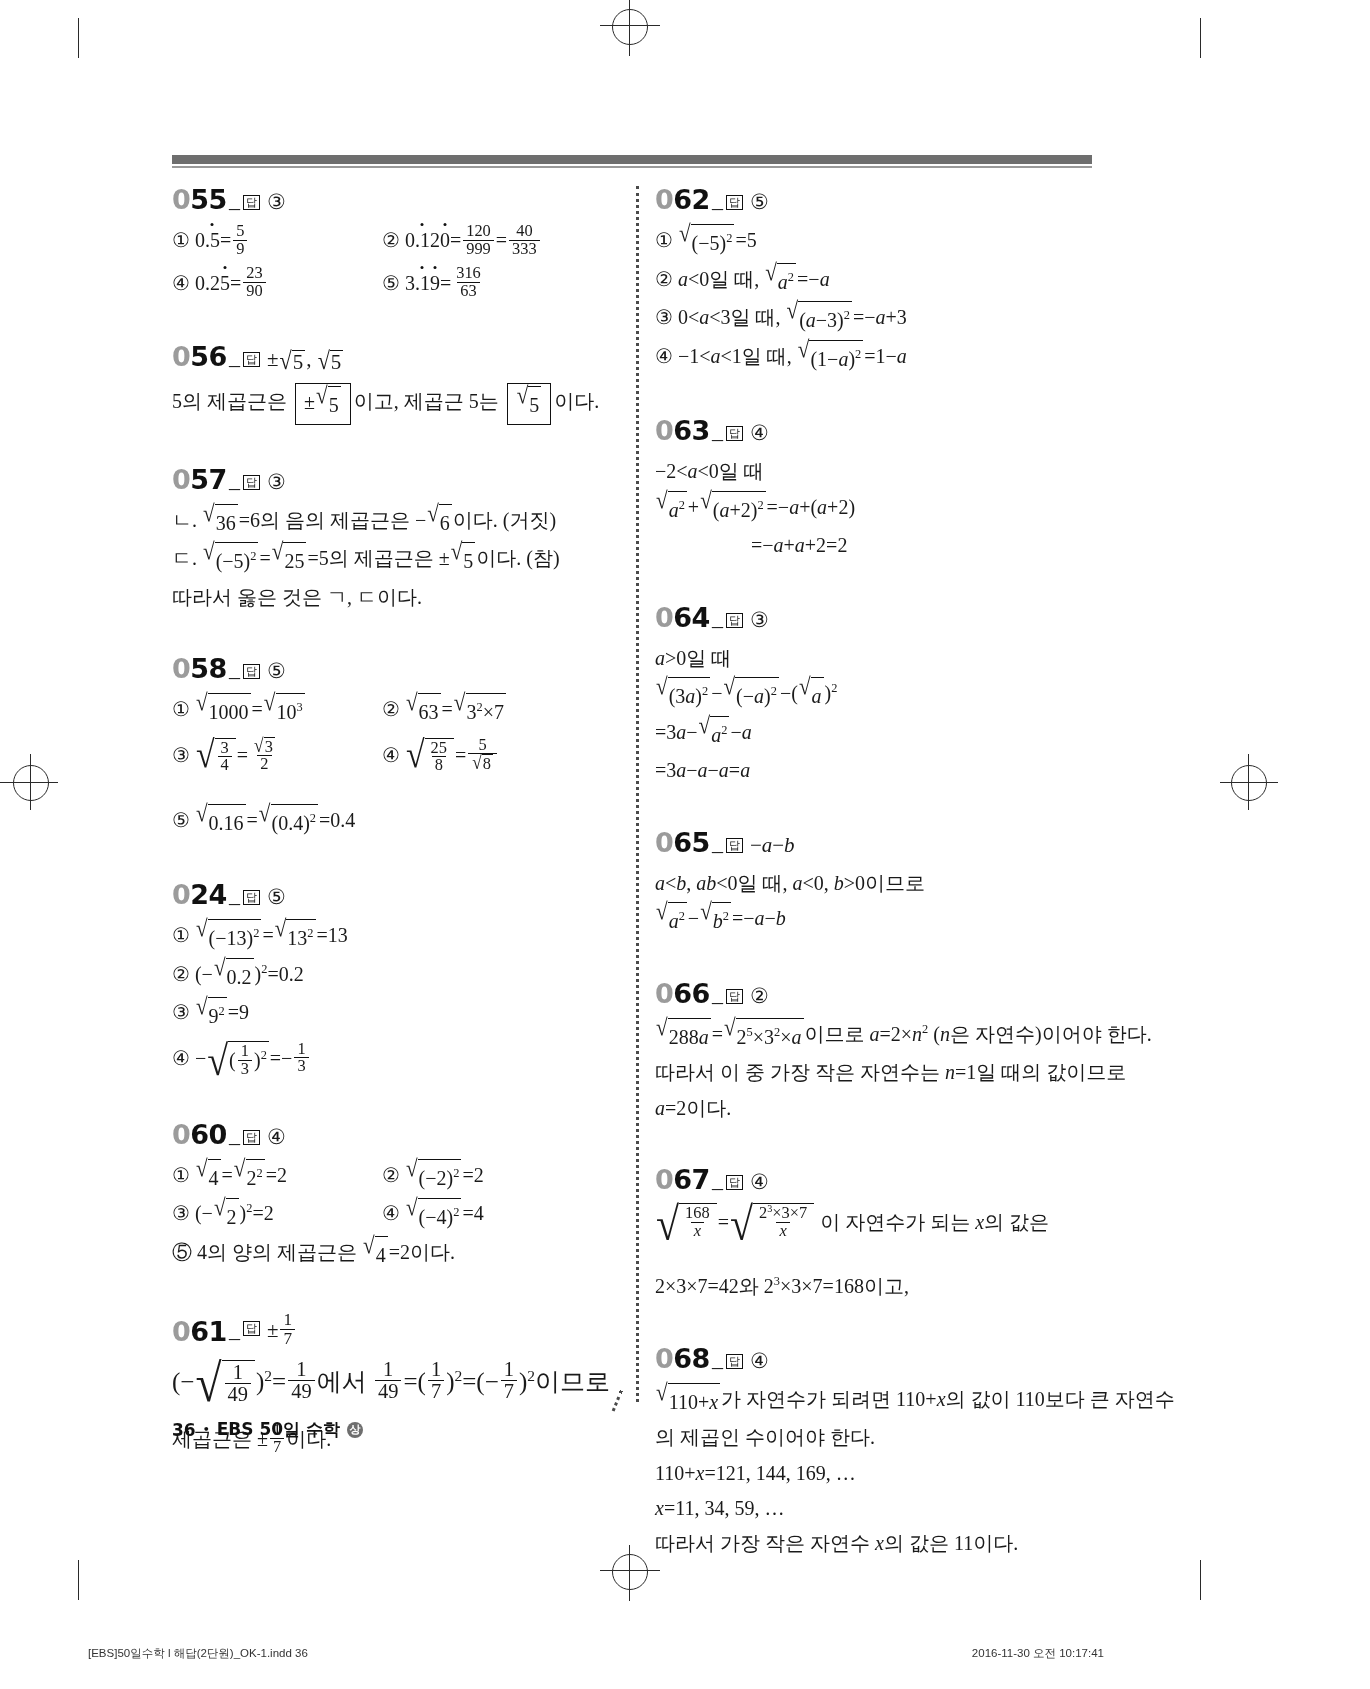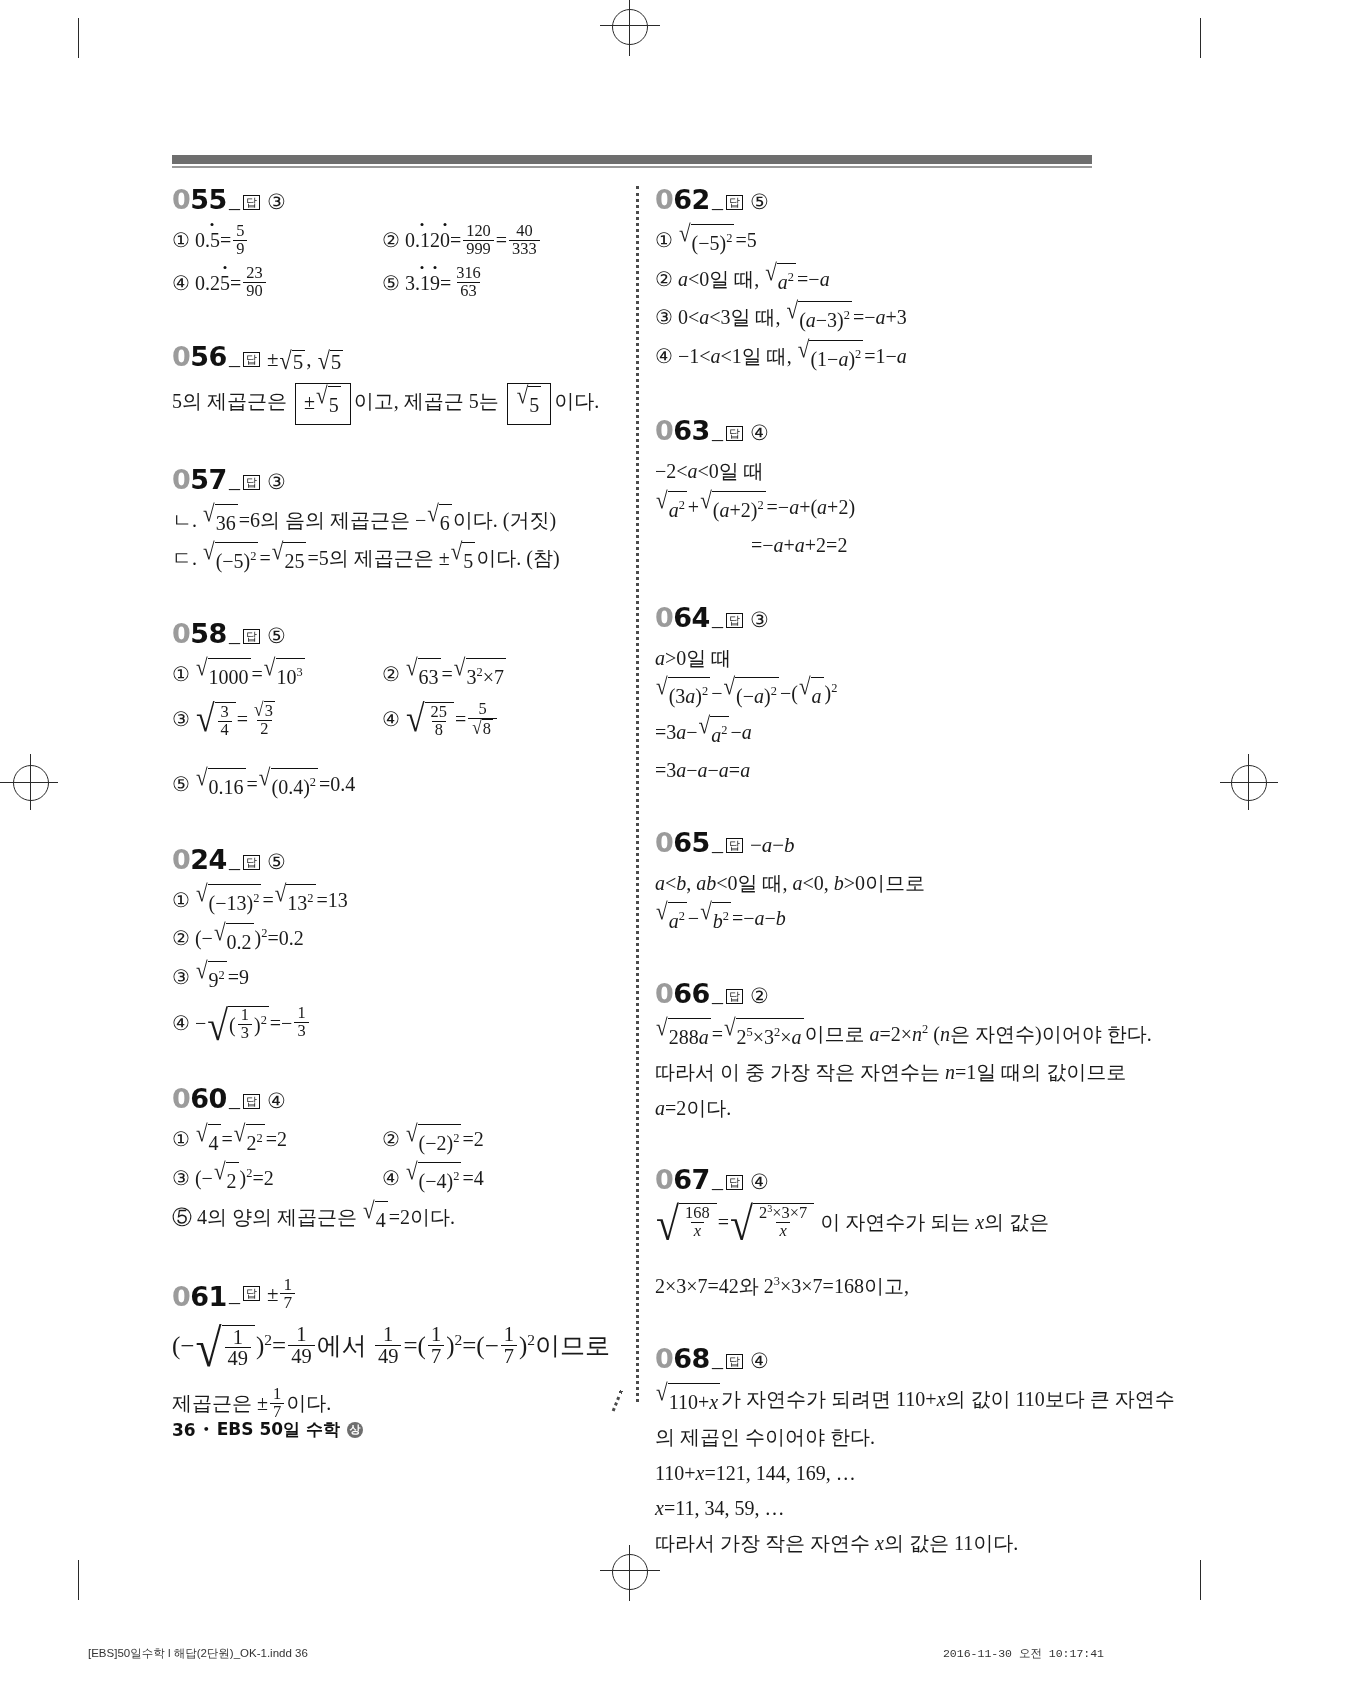--- a/index.html
+++ b/index.html
@@ -79,21 +79,21 @@
       font-family:"DejaVu Sans","Liberation Sans",sans-serif;
       font-size:17px;font-weight:bold;color:#111;display:flex;
       align-items:center;gap:7px;}
   .pagefoot .bullet{font-size:11px;}
   .circ-s{display:inline-block;width:16px;height:16px;border-radius:50%;
       background:#6e6e6e;color:#fff;font-size:11px;line-height:16px;
       text-align:center;font-weight:bold;}
   .runfoot-l{position:absolute;left:88px;top:1646px;font-size:11.5px;
       color:#333;font-family:"Liberation Sans",sans-serif;}
   .runfoot-r{position:absolute;right:88px;top:1646px;font-size:11.5px;
-      color:#333;font-family:Liberation Mono, monospace;margin-left:12px;}
+      color:#333;font-family:Liberation Sans, sans-serif;margin-left:12px;}
 </style>
 </head>
 <body>
 
 <div class="sheet">
 
   <div class="crop" style="left:78px;top:18px;width:1px;height:40px;"></div>
   <div class="crop" style="left:1200px;top:18px;width:1px;height:40px;"></div>
   <div class="crop" style="left:78px;top:1560px;width:1px;height:40px;"></div>
   <div class="crop" style="left:1200px;top:1560px;width:1px;height:40px;"></div>
@@ -204,20 +204,21 @@
         <div class="line">ㄷ. <span class="sq">
               <span class="rad">√</span>
               <span class="bar">(−5)<span class="sup">2</span></span>
             </span>=<span class="sq">
               <span class="rad">√</span>
               <span class="bar">25</span>
             </span>=5의 제곱근은 ±<span class="sq">
               <span class="rad">√</span>
               <span class="bar">5</span>
             </span>이다. (참)</div>
+        <div class="line">따라서 옳은 것은 ㄱ, ㄷ이다.</div>
       </div>
       <div class="gap-l"></div>
 
       <div class="prob">
         <div class="phead">
           <span class="pnum"><span class="z">0</span><span class="d">58</span></span>
             <span class="dash">_</span>
           <span class="dapbox">답</span>
           <span class="ansv">⑤</span>
         </div>

